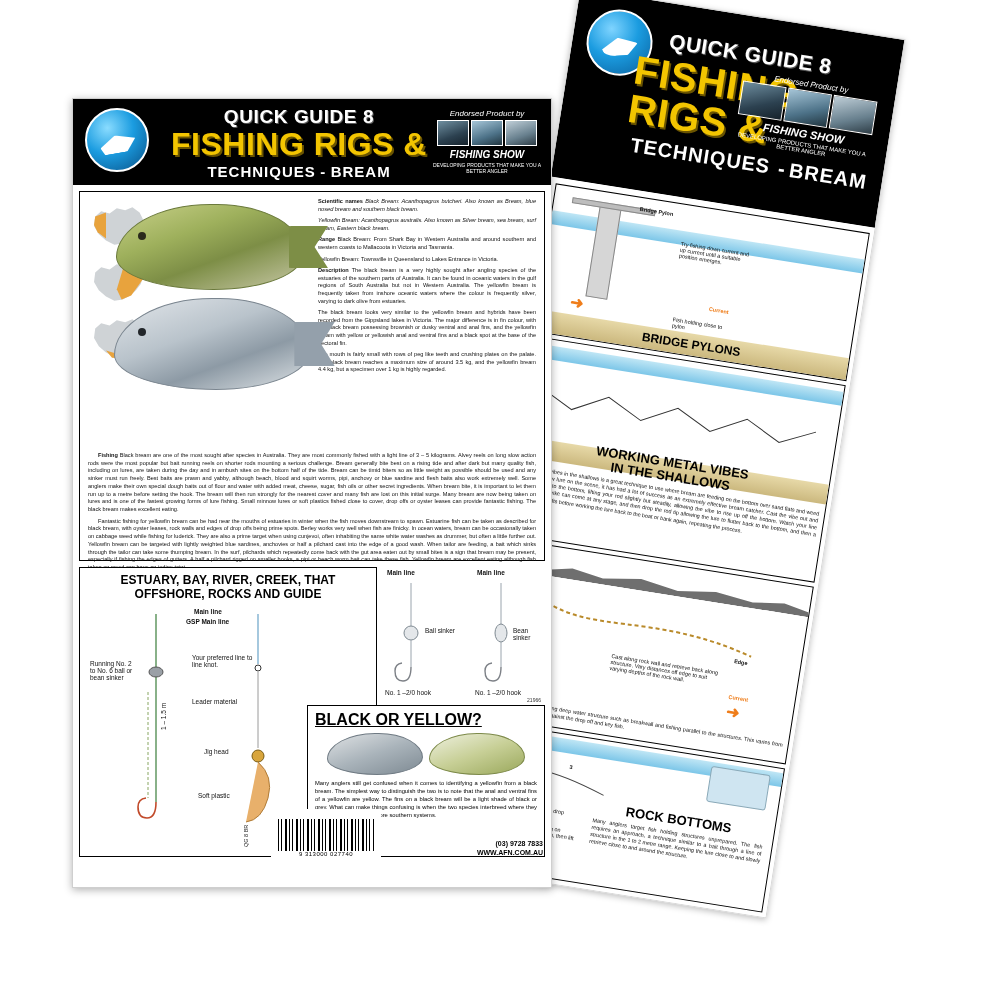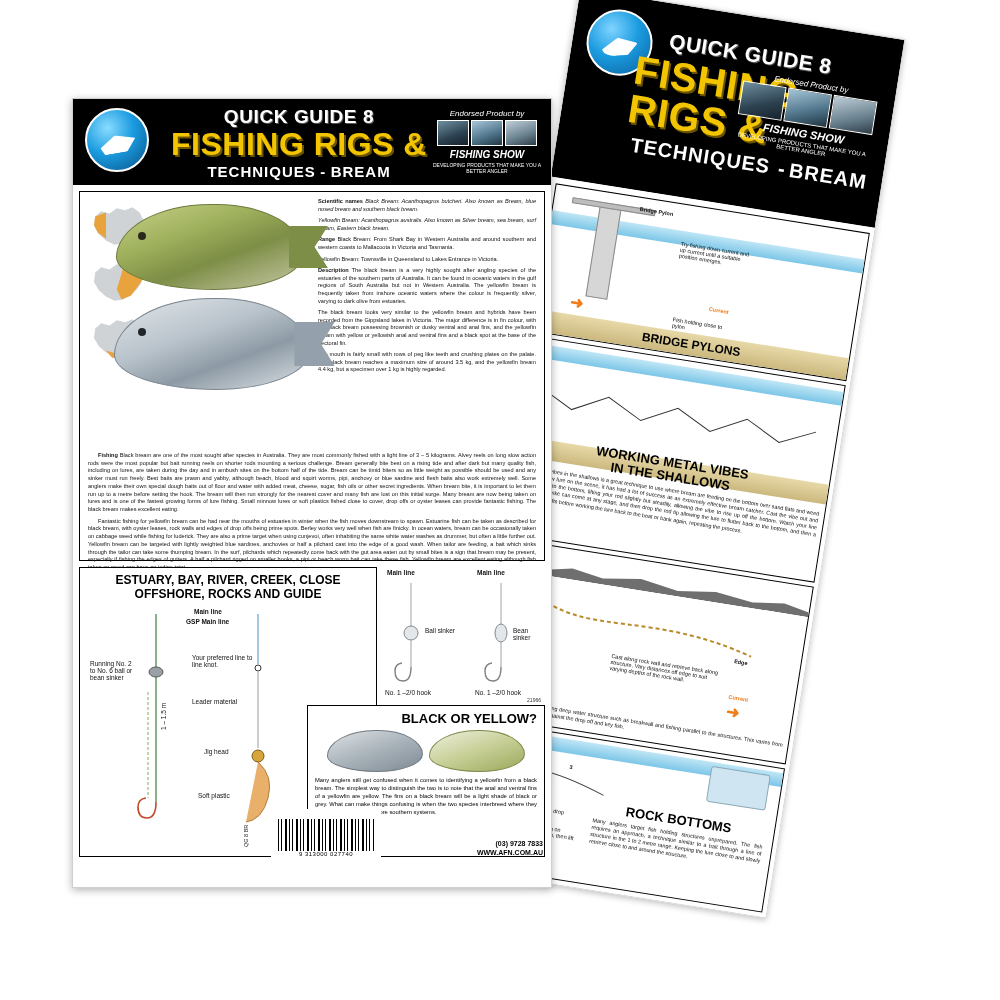--- a/index.html
+++ b/index.html
@@ -199,21 +199,21 @@
   .rig-panel { height: 290px; margin-top:6px; padding:6px; }
   .rig-title { text-align:center; font-weight:bold; font-size:12px; line-height:1.15; }
   .rig-canvas { position:relative; height:240px; }
   .rlabel { position:absolute; font-size:6.5px; color:#111; }
   .rlabel.b { font-weight:bold; }
 
   
   .by-panel {
     position:absolute; right:6px; bottom:6px; width:238px; height:152px; padding:5px 7px;
   }
-  .by-title { text-align:right; font-weight:bold; font-size:13px; }
+  .by-title { text-align:left; font-weight:bold; font-size:16px;text-decoration:underline; }
   .by-text { font-size:5.8px; line-height:1.4; text-align:justify; margin-top:4px; }
 
   .barcode-wrap {
     position:absolute; left:198px; bottom:6px; width:110px; height:48px; background:#fff;
     display:flex; flex-direction:column; align-items:center; justify-content:flex-end;
   }
   .barcode {
     width:96px; height:32px;
     background: repeating-linear-gradient(90deg,#000 0 1px,#fff 1px 3px,#000 3px 4px,#fff 4px 7px,#000 7px 9px,#fff 9px 11px);
   }
@@ -395,21 +395,21 @@
         </div>
 
         <div class="body-text">
           <p><span class="b">Fishing</span>
              <span>Black bream are one of the most sought after species in Australia. They are most commonly fished with a light line of 3 – 5 kilograms. Alvey reels on long slow action rods were the most popular but bait running reels on shorter rods mounting a serious challenge. Bream generally bite best on a rising tide and after dark but many quality fish, including on lures, are taken during the day and in ambush sites on the bottom half of the tide. Bream can be timid biters so as little weight as possible should be used and any sinker must run freely. Best baits are prawn and yabby, although beach, blood and squirt worms, pipi, anchovy or blue sardine and flesh baits also work extremely well. Some anglers make their own special dough baits out of flour and water with added meat, cheese, sugar, fish oils or other secret ingredients. When bream bite, it is important to let them run up to a metre before setting the hook. The bream will then run strongly for the nearest cover and many fish are lost on this initial surge. Many bream are now being taken on lures and is one of the fastest growing forms of lure fishing. Small minnow lures or soft plastics fished close to cover, drop offs or oyster leases can provide fantastic fishing. The black bream makes excellent eating.</span></p>
           <p>Fantastic fishing for yellowfin bream can be had near the mouths of estuaries in winter when the fish moves downstream to spawn. Estuarine fish can be taken as described for black bream, with oyster leases, rock walls and edges of drop offs being prime spots. Berley works very well when fish are finicky. In ocean waters, bream can be occasionally taken on cabbage weed while fishing for luderick. They are also a prime target when using cunjevoi, often inhabiting the same white water washes as drummer, but often a little further out. Yellowfin bream can be targeted with lightly weighted blue sardines, anchovies or half a pilchard cast into the edge of a good wash. When tailor are feeding, a bait which sinks through the tailor can take some thumping bream. In the surf, pilchards which repeatedly come back with the gut area eaten out by small bites is a sign that bream may be present, especially if fishing the edges of gutters. A half a pilchard rigged on smaller hooks, a pipi or beach worm bait can take these fish. Yellowfin bream are excellent eating although fish taken on weed can have an iodine taint.</p>
         </div>
       </div>
 
       <div class="panel rig-panel" style="width:298px;">
-        <div class="rig-title">ESTUARY, BAY, RIVER, CREEK, CLOSE</div>
+        <div class="rig-title">ESTUARY, BAY, RIVER, CREEK, THAT</div>
         <div class="rig-title">OFFSHORE, ROCKS AND GUIDE</div>
 
         <div class="rig-canvas">
 
           <svg width="120" height="230" style="position:absolute; left:18px; top:4px;">
             <line x1="52" y1="8" x2="52" y2="196" stroke="#3a7d3a" stroke-width="1.2"></line>
             <ellipse cx="52" cy="66" rx="7" ry="5" fill="#9aa0a6" stroke="#555"></ellipse>
             <path d="M52 196 q0 16 -9 16 q-9 0 -9 -11 q0 -8 8 -9" stroke="#c14a2a" stroke-width="1.6" fill="none"></path>
             <line x1="44" y1="86" x2="44" y2="192" stroke="#6b8f3a" stroke-width="0.8" stroke-dasharray="3 2"></line>
           </svg>

